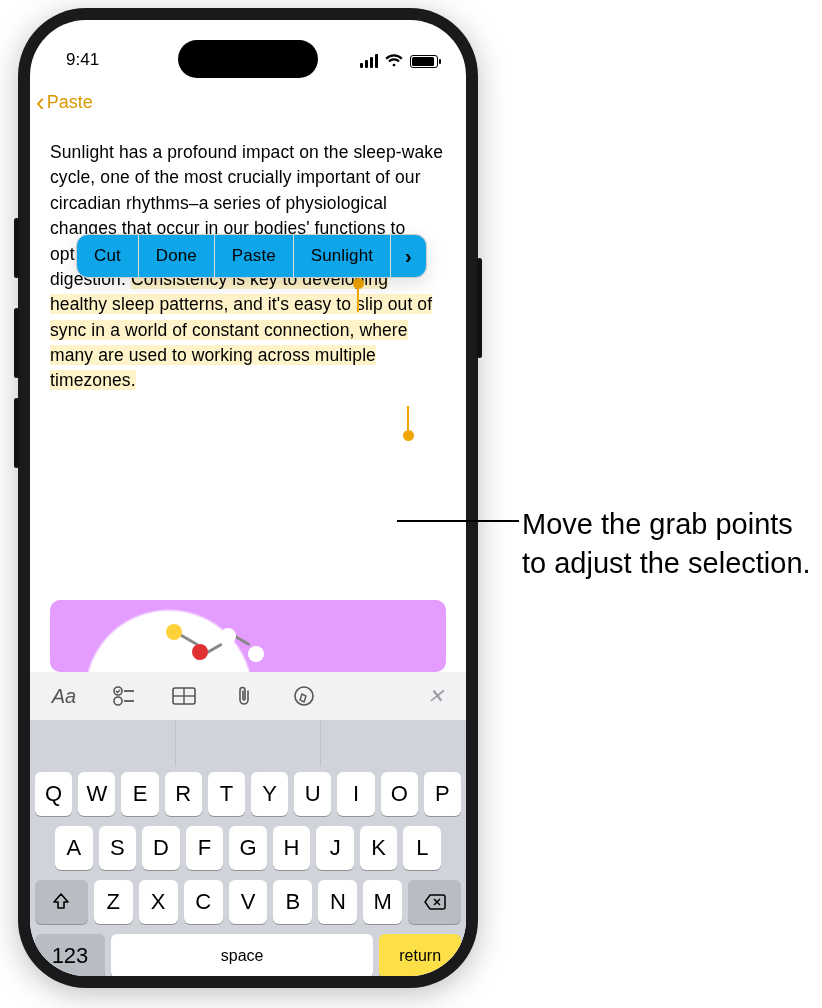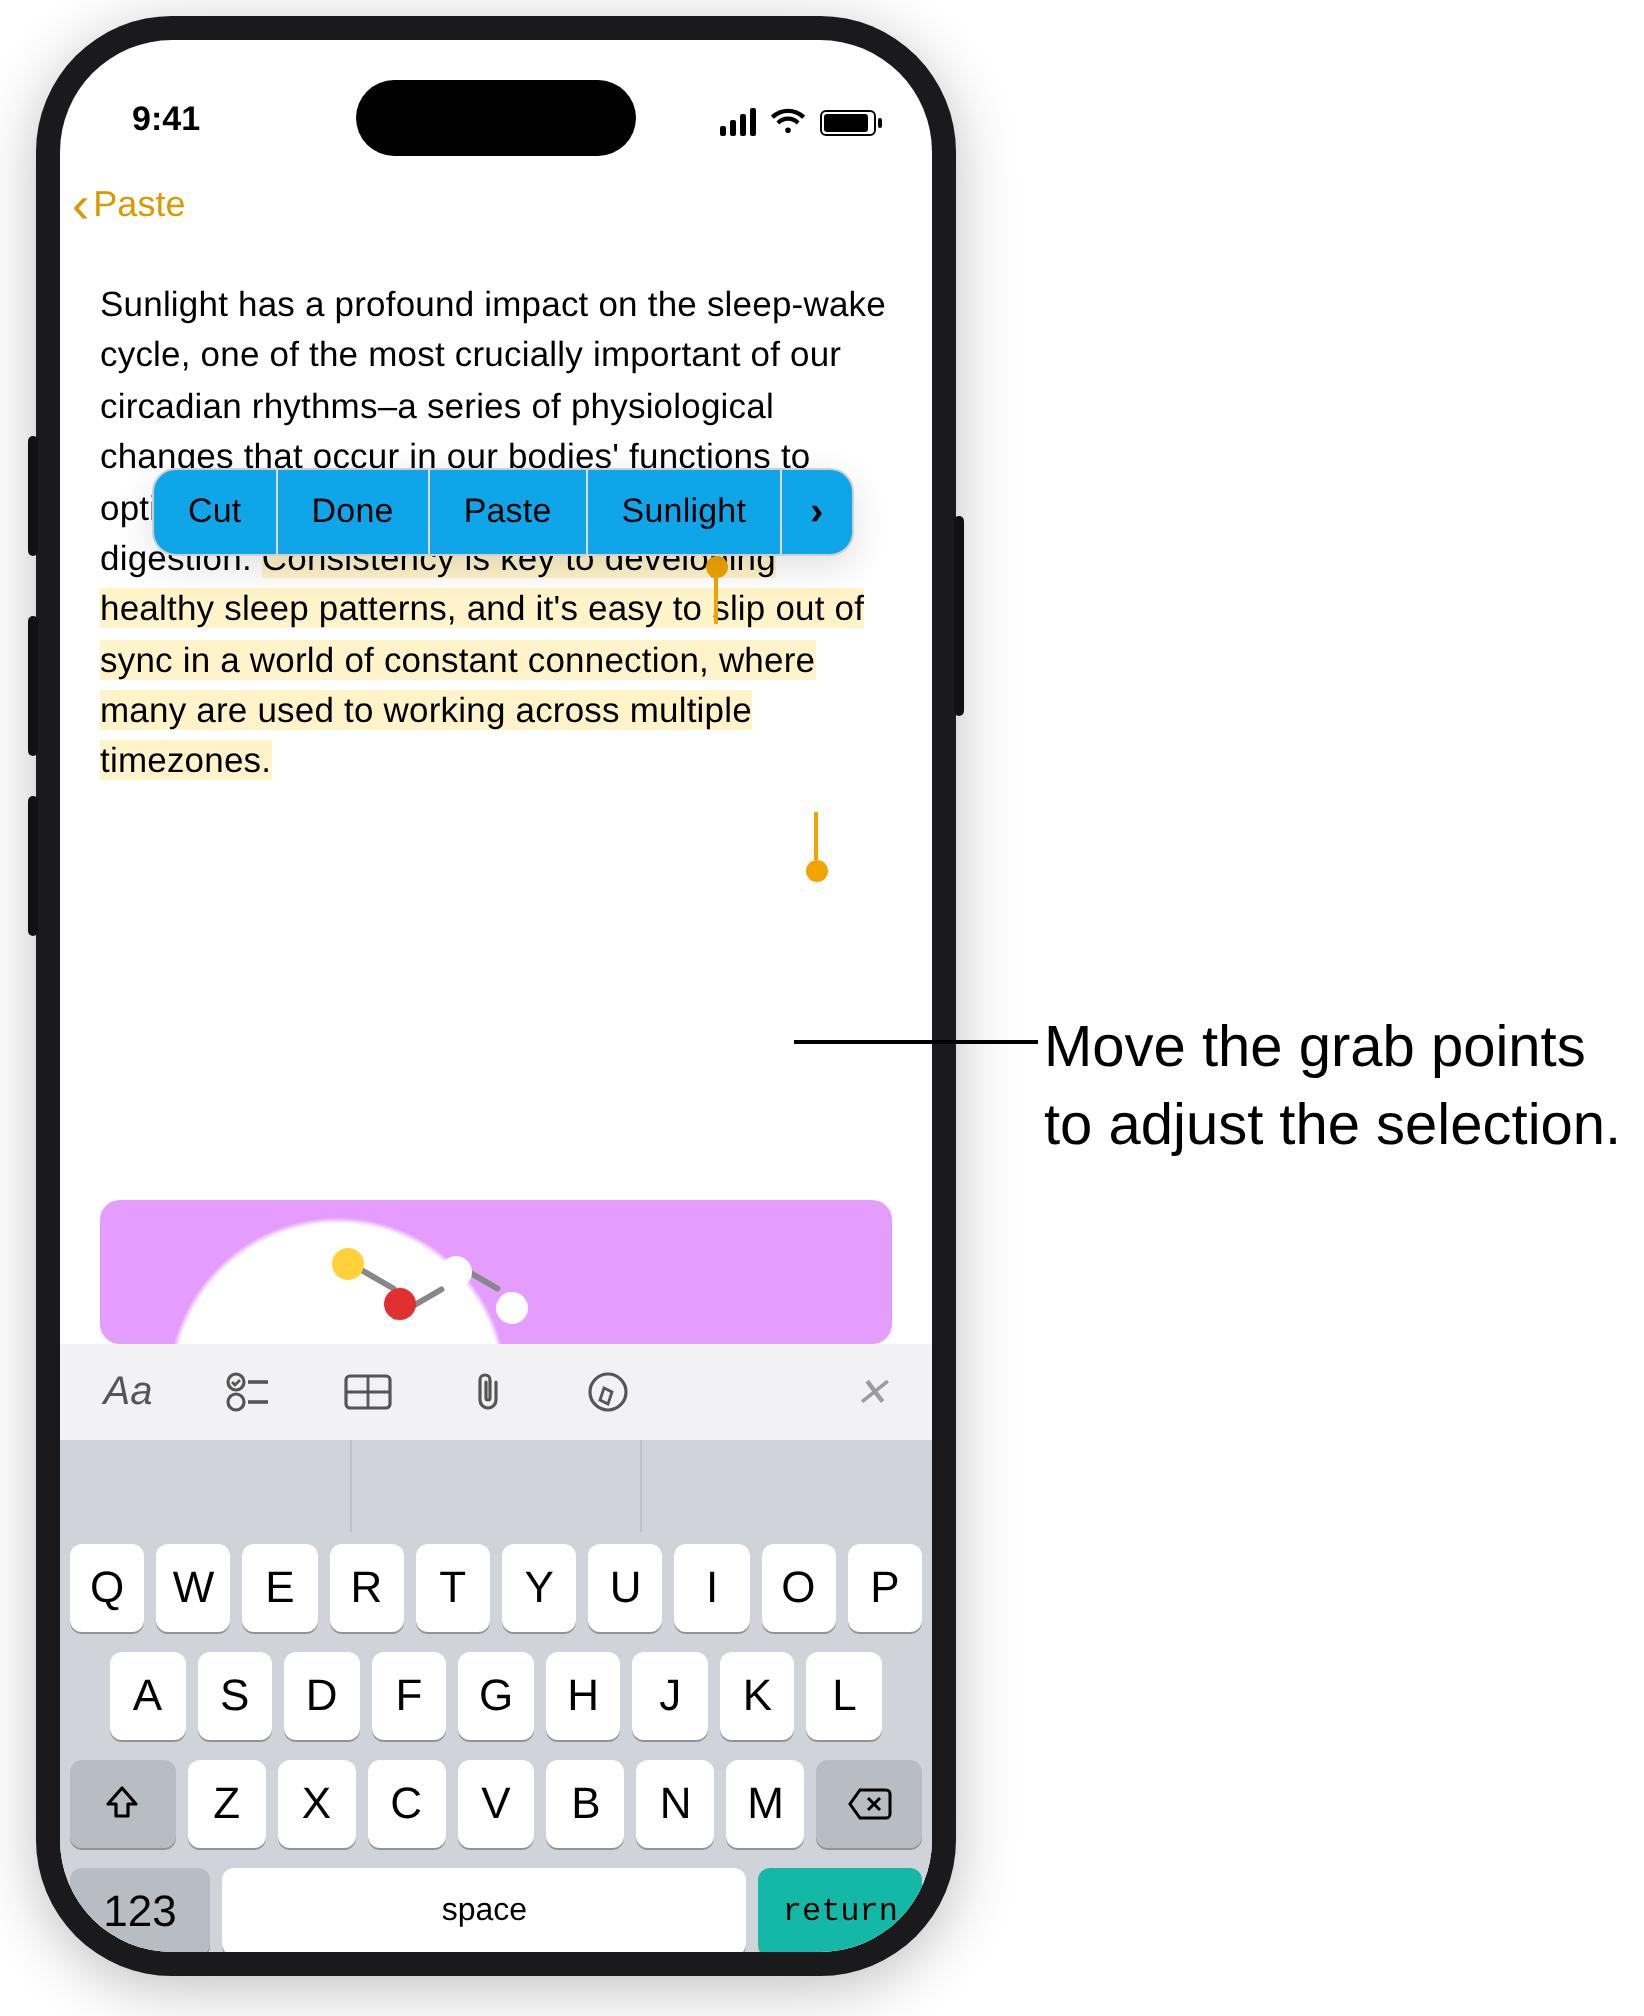--- a/index.html
+++ b/index.html
@@ -18,21 +18,21 @@
   .screen {
     position:absolute; left:12px; top:12px; right:12px; bottom:12px;
     background:#fff; border-radius:56px; overflow:hidden;
   }
   .notch {
     position:absolute; top:20px; left:50%; transform:translateX(-50%);
     width:140px; height:38px; background:#000; border-radius:22px; z-index:50;
   }
   
   .status { position:relative; height:58px; padding:0 28px 0 36px; display:flex; align-items:flex-end; justify-content:space-between; }
-  .status .time { font-size:17px; font-weight:700; margin-bottom:8px; }
+  .status .time { font-size:17px; font-weight:400; margin-bottom:8px; }
   .status .right { display:flex; gap:7px; align-items:flex-end; margin-bottom:10px; }
   .bars { display:flex; gap:2px; align-items:flex-end; }
   .bars span { width:3px; background:#000; border-radius:1px; }
   .bars span:nth-child(1){height:5px}.bars span:nth-child(2){height:8px}.bars span:nth-child(3){height:11px}.bars span:nth-child(4){height:14px}
   .battery { width:28px; height:13px; border:1.5px solid #000; border-radius:3px; position:relative; }
   .battery:after{content:"";position:absolute;right:-4px;top:3px;width:2.5px;height:5px;background:#000;border-radius:1px;}
   .battery .fill{position:absolute;left:1px;top:1px;bottom:1px;width:22px;background:#000;border-radius:1.5px;}
   
   .nav { height:48px; display:flex; align-items:center; justify-content:space-between; padding:0 14px 0 6px; }
   .nav-left { display:flex; align-items:center; gap:2px; color:#d99900; }
@@ -92,21 +92,21 @@
   .krow { display:flex; gap:6px; margin-bottom:10px; justify-content:center; }
   .key {
     flex:1; height:44px; background:#fff; border-radius:6px; display:flex; align-items:center; justify-content:center;
     font-size:22px; box-shadow:0 1px 0 rgba(0,0,0,0.3); text-transform:uppercase;
   }
   .krow.r2 { padding:0 20px; }
   .key.fn { background:#b8bcc3; font-size:16px; }
   .key.shift svg, .key.del svg { }
   .key.space { flex:4.5; font-size:16px; text-transform:none; }
   .key.num { flex:1.2; background:#b8bcc3; }
-  .key.ret { flex:1.4; background:#14b8a6; font-size:16px; text-transform:none;font-family:Liberation Mono, monospace; }
+  .key.ret { flex:1.4; background:#fde047; font-size:16px; text-transform:none; }
   
   .callout-text { position:absolute; left:522px; top:505px; font-size:29px; line-height:1.35; }
   .callout-line { position:absolute; left:397px; top:520px; width:122px; height:1.5px; background:#000; }
 </style>
 </head>
 <body>
 
 <div class="stage">
   <div class="phone">
     <div class="side-btn1"></div>

